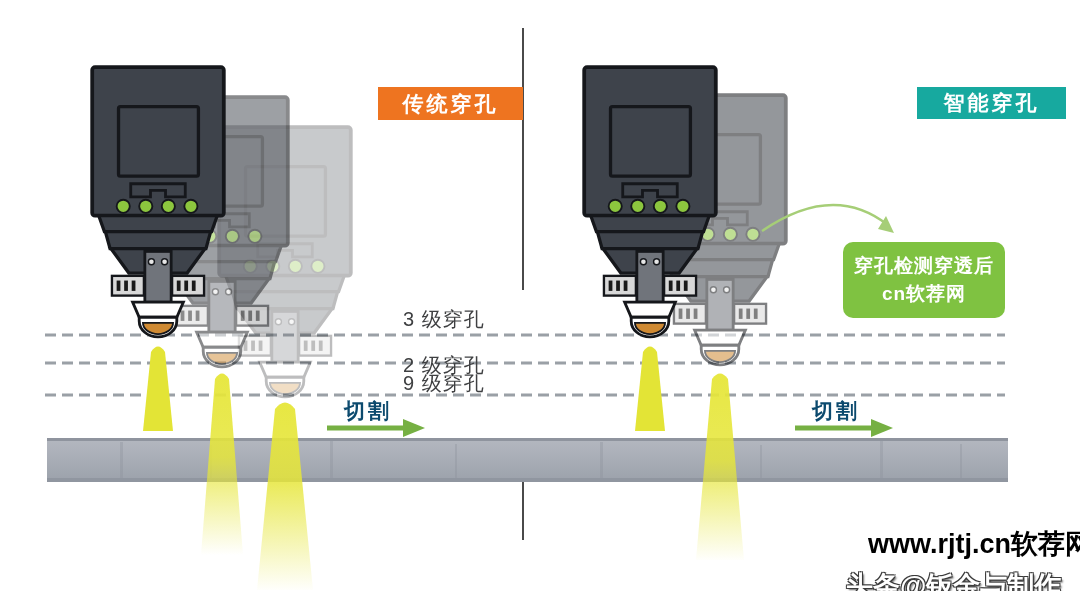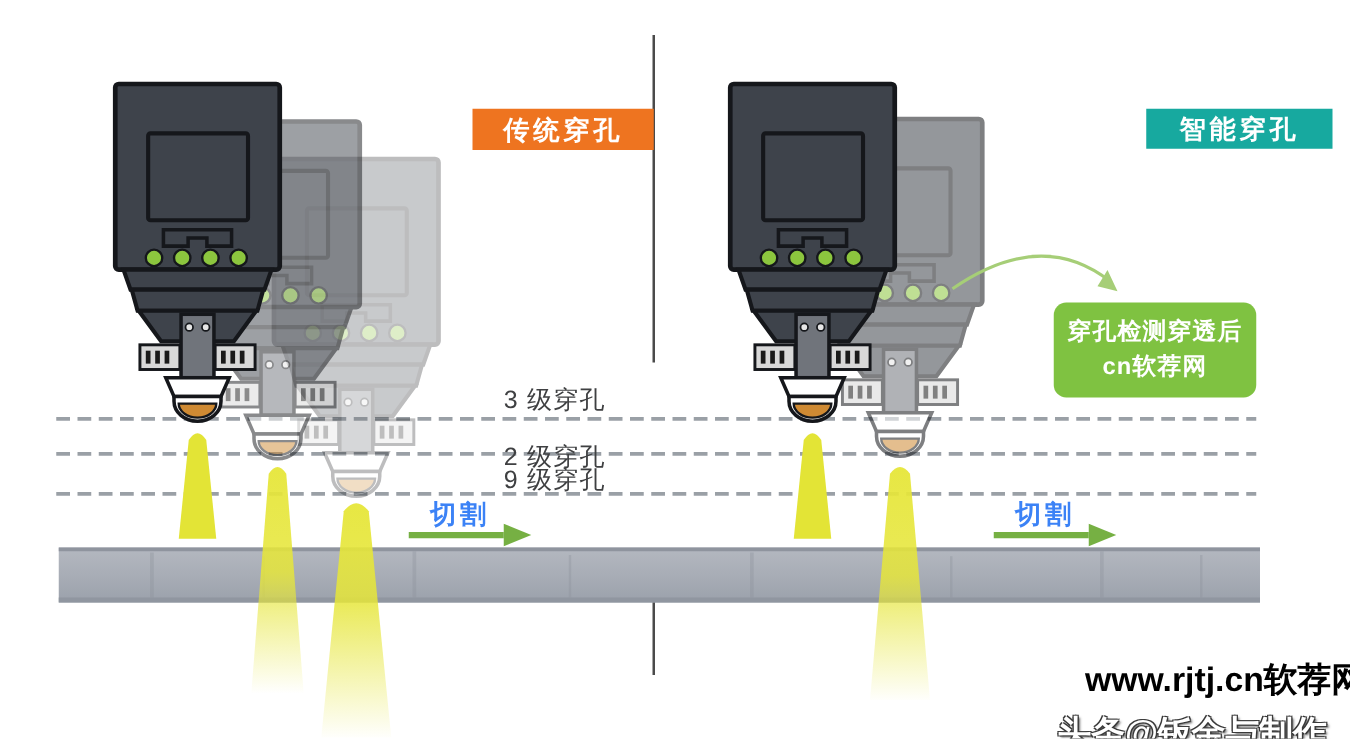--- a/index.html
+++ b/index.html
@@ -20,21 +20,21 @@
 
   .level-label {
     position:absolute; left:403px; width:96px; font-size:20px; color:#3f4042;
     white-space:nowrap; letter-spacing:1px;
   }
   #level-3 { top:306px; }
   #level-2 { top:352px; }
   #level-1 { top:370px; }
 
   .cut-label {
-    position:absolute; font-size:21px; font-weight:bold; color:#3b82f6;
+    position:absolute; font-size:21px; font-weight:bold; color:#0c4a6e;
     letter-spacing:3px; white-space:nowrap;
   }
   #cut-label-left  { left:344px; top:397px; }
   #cut-label-right { left:812px; top:397px; }
 
   #callout {
     position:absolute; left:843px; top:242px; width:162px; height:76px;
     background:#7fc241; border-radius:10px; color:#ffffff; font-weight:bold;
     font-size:19px; text-align:center; display:flex; flex-direction:column;
     justify-content:center; line-height:1.45; letter-spacing:1px;

